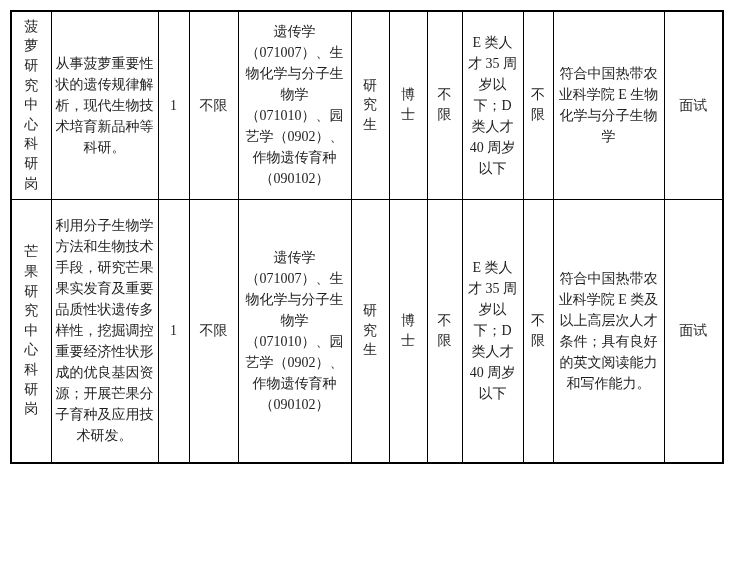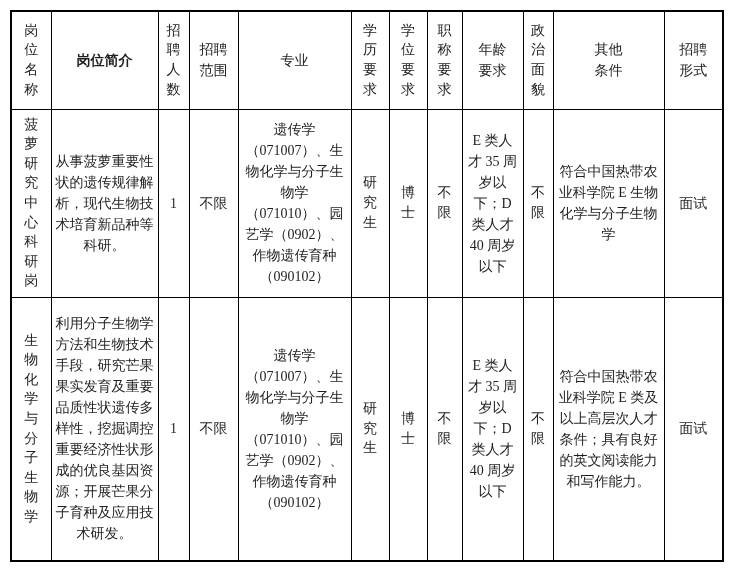--- a/index.html
+++ b/index.html
@@ -45,57 +45,39 @@
         <col style="width:38px">
       <col style="width:38px">
         <col style="width:35px">
         <col style="width:61px">
       <col style="width:30px">
         <col style="width:111px">
         <col style="width:59px">
     </colgroup>
 
     <tbody>
-        <tr class="hrow">
-      <th><span class="v">岗位名称</span></th>
-      <th class="b">岗位简介</th>
-      <th><span class="v">招聘人数</span></th>
-      <th>招聘
-范围</th>
-      <th>专业</th>
-      <th><span class="v">学历要求</span></th>
-      <th><span class="v">学位要求</span></th>
-      <th><span class="v">职称要求</span></th>
-      <th>年龄
-要求</th>
-      <th><span class="v">政治面貌</span></th>
-      <th>其他
-条件</th>
-      <th>招聘
-形式</th>
-    </tr>
 
     <tr class="r1">
       <td><span class="v">菠萝研究中心科研岗</span></td>
       <td>从事菠萝重要性状的遗传规律解析，现代生物技术培育新品种等科研。</td>
       <td>1</td>
       <td>不限</td>
       <td>遗传学
 （071007）、生物化学与分子生物学（071010）、园艺学（0902）、作物遗传育种（090102）</td>
       <td><span class="v">研究生</span></td>
       <td><span class="v">博士</span></td>
       <td><span class="v">不限</span></td>
       <td>E 类人才 35 周岁以下；D 类人才 40 周岁以下</td>
       <td><span class="v">不限</span></td>
       <td>符合中国热带农业科学院 E 生物化学与分子生物学</td>
       <td>面试</td>
     </tr>
 
     <tr class="r2">
-      <td><span class="v">生物化学与分子生物学</span></td>
+      <td><span class="v">芒果研究中心科研岗</span></td>
       <td>利用分子生物学方法和生物技术手段，研究芒果果实发育及重要品质性状遗传多样性，挖掘调控重要经济性状形成的优良基因资源；开展芒果分子育种及应用技术研发。</td>
       <td>1</td>
       <td>不限</td>
       <td>遗传学
 （071007）、生物化学与分子生物学（071010）、园艺学（0902）、作物遗传育种（090102）</td>
       <td><span class="v">研究生</span></td>
       <td><span class="v">博士</span></td>
       <td><span class="v">不限</span></td>
       <td>E 类人才 35 周岁以下；D 类人才 40 周岁以下</td>
       <td><span class="v">不限</span></td>

